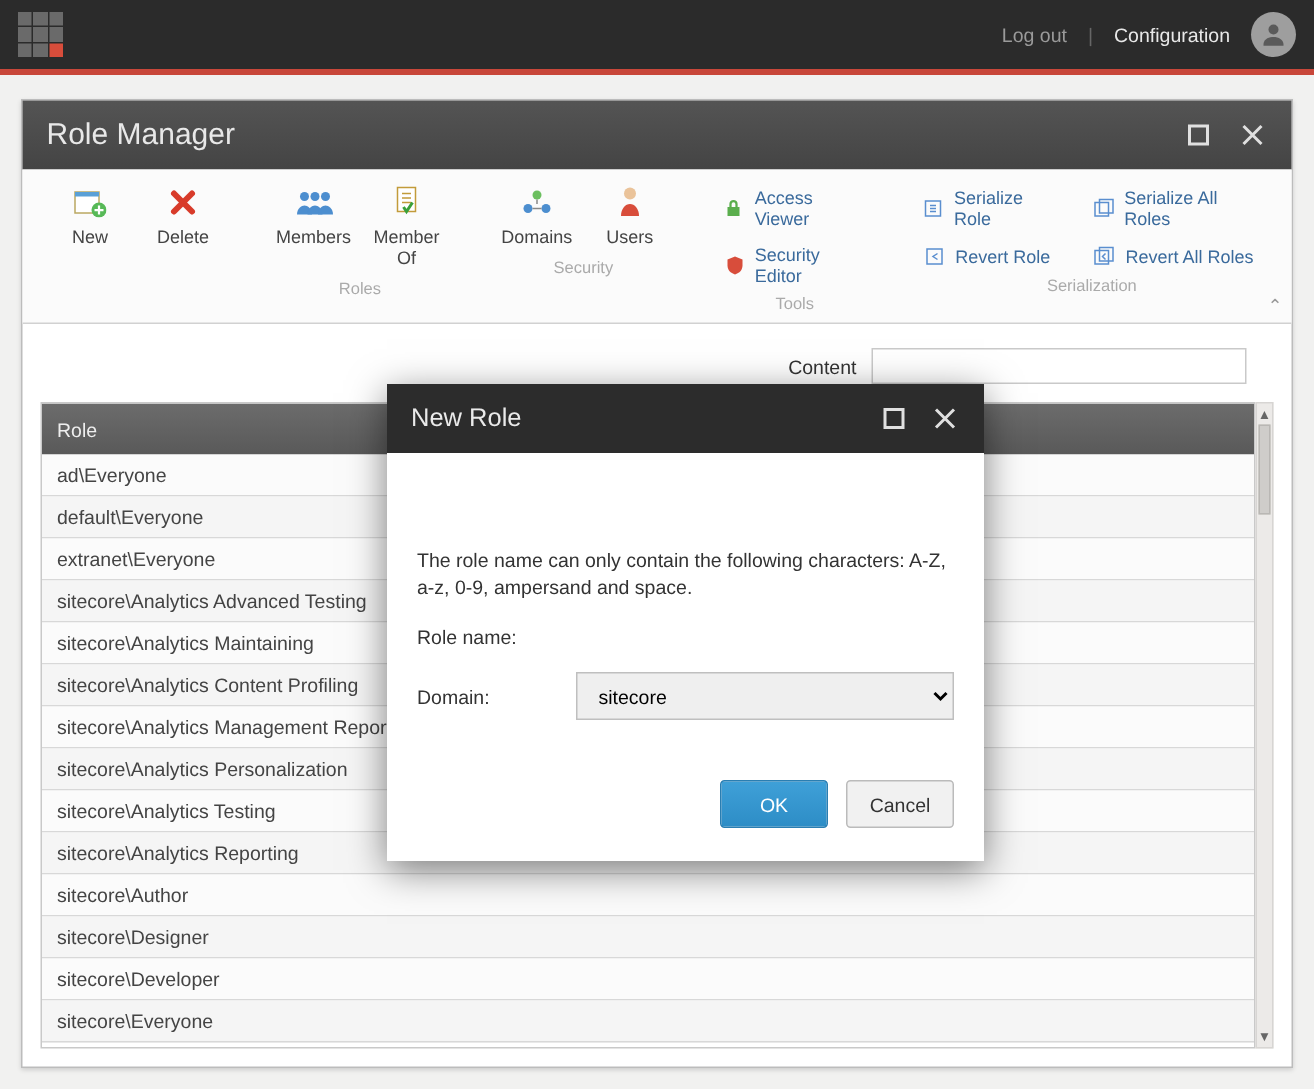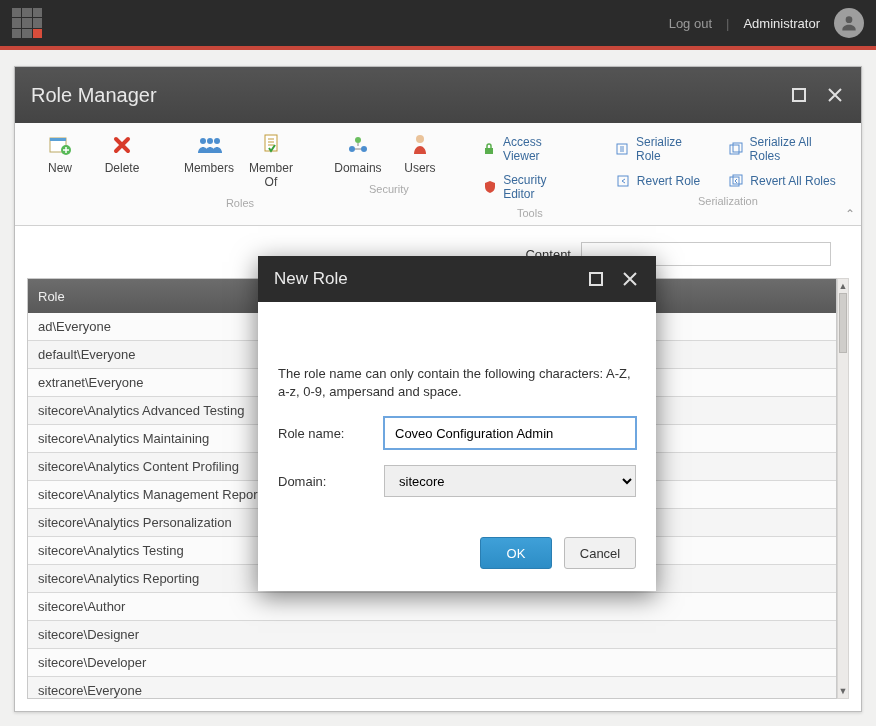--- a/index.html
+++ b/index.html
@@ -12,21 +12,21 @@
   .logo div.accent { background: #d84d3b; }
   .topbar-right { margin-left: auto; display: flex; align-items: center; gap: 14px; color: #bfbfbf; font-size: 13px; }
   .divider { color: #666; }
   .avatar { width: 30px; height: 30px; border-radius: 50%; background: #9e9e9e; display:flex; align-items:center; justify-content:center; }
   .avatar svg { width: 20px; height: 20px; fill: #5a5a5a; }
   .adminname { color: #e8e8e8; }
   .accentbar { height: 4px; background: #c8473a; }
 
   
   .window { position: absolute; left:14px; right:14px; top:66px; bottom:14px; background:#fff; border:1px solid #bcbcbc; display:flex; flex-direction:column; box-shadow: 0 1px 3px rgba(0,0,0,0.15);}
-  .window-header { height:56px; background: linear-gradient(#545454,#444444); display:flex; align-items:center; padding:0 16px; color:#e8e8e8; font-size:20px; font-weight:300; }
+  .window-header { height:46px; background: linear-gradient(#545454,#444444); display:flex; align-items:center; padding:0 16px; color:#e8e8e8; font-size:20px; font-weight:300; }
   .window-header-right { margin-left:auto; display:flex; gap:16px; }
   .win-btn { width:20px; height:20px; display:flex; align-items:center; justify-content:center; cursor:pointer; }
   .win-btn svg { stroke:#e0e0e0; stroke-width:2; fill:none; width:16px; height:16px;}
 
   
   .ribbon { background:#fbfbfb; border-bottom:1px solid #d1d1d1; padding:6px 10px 0 10px; display:flex; align-items:flex-start; position:relative;}
   .ribbon-group { display:flex; flex-direction:column; align-items:center; padding:0 4px; }
   .ribbon-buttons { display:flex;text-align:center; }
   .rbtn { display:flex; flex-direction:column; align-items:center; width:62px; padding:4px 2px; font-size:12px; color:#444; cursor:pointer; }
   .rbtn .ic { height:24px; display:flex; align-items:center; justify-content:center; margin-bottom:4px;}
@@ -79,21 +79,21 @@
     <div></div>
       <div></div>
       <div></div>
     <div></div>
       <div></div>
       <div class="accent"></div>
   </div>
   <div class="topbar-right">
     <span style="cursor:pointer;color:#9a9a9a;">Log out</span>
     <span class="divider">|</span>
-    <span class="adminname" style="cursor:pointer;">Administrator</span>
+    <span class="adminname" style="cursor:pointer;">Configuration</span>
     <div class="avatar">
       <svg viewBox="0 0 24 24">
           <circle cx="12" cy="8" r="4"></circle>
           <path d="M4 20c0-4 4-6 8-6s8 2 8 6v1H4z"></path>
         </svg>
     </div>
   </div>
 </div>
 <div class="accentbar"></div>
 
@@ -316,21 +316,20 @@
           <svg viewBox="0 0 16 16">
             <path d="M2 2l12 12M14 2L2 14"></path>
           </svg>
         </div>
     </div>
   </div>
   <div class="modal-body">
     <p>The role name can only contain the following characters: A-Z, a-z, 0-9, ampersand and space.</p>
     <div class="form-row">
       <label>Role name:</label>
-      <input type="text" class="input-focused" value="Coveo Configuration Admin" style="">
     </div>
     <div class="form-row">
       <label>Domain:</label>
       <select>
         <option>sitecore</option>
       </select>
     </div>
   </div>
   <div class="modal-footer">
     <button class="btn btn-primary">OK</button>

